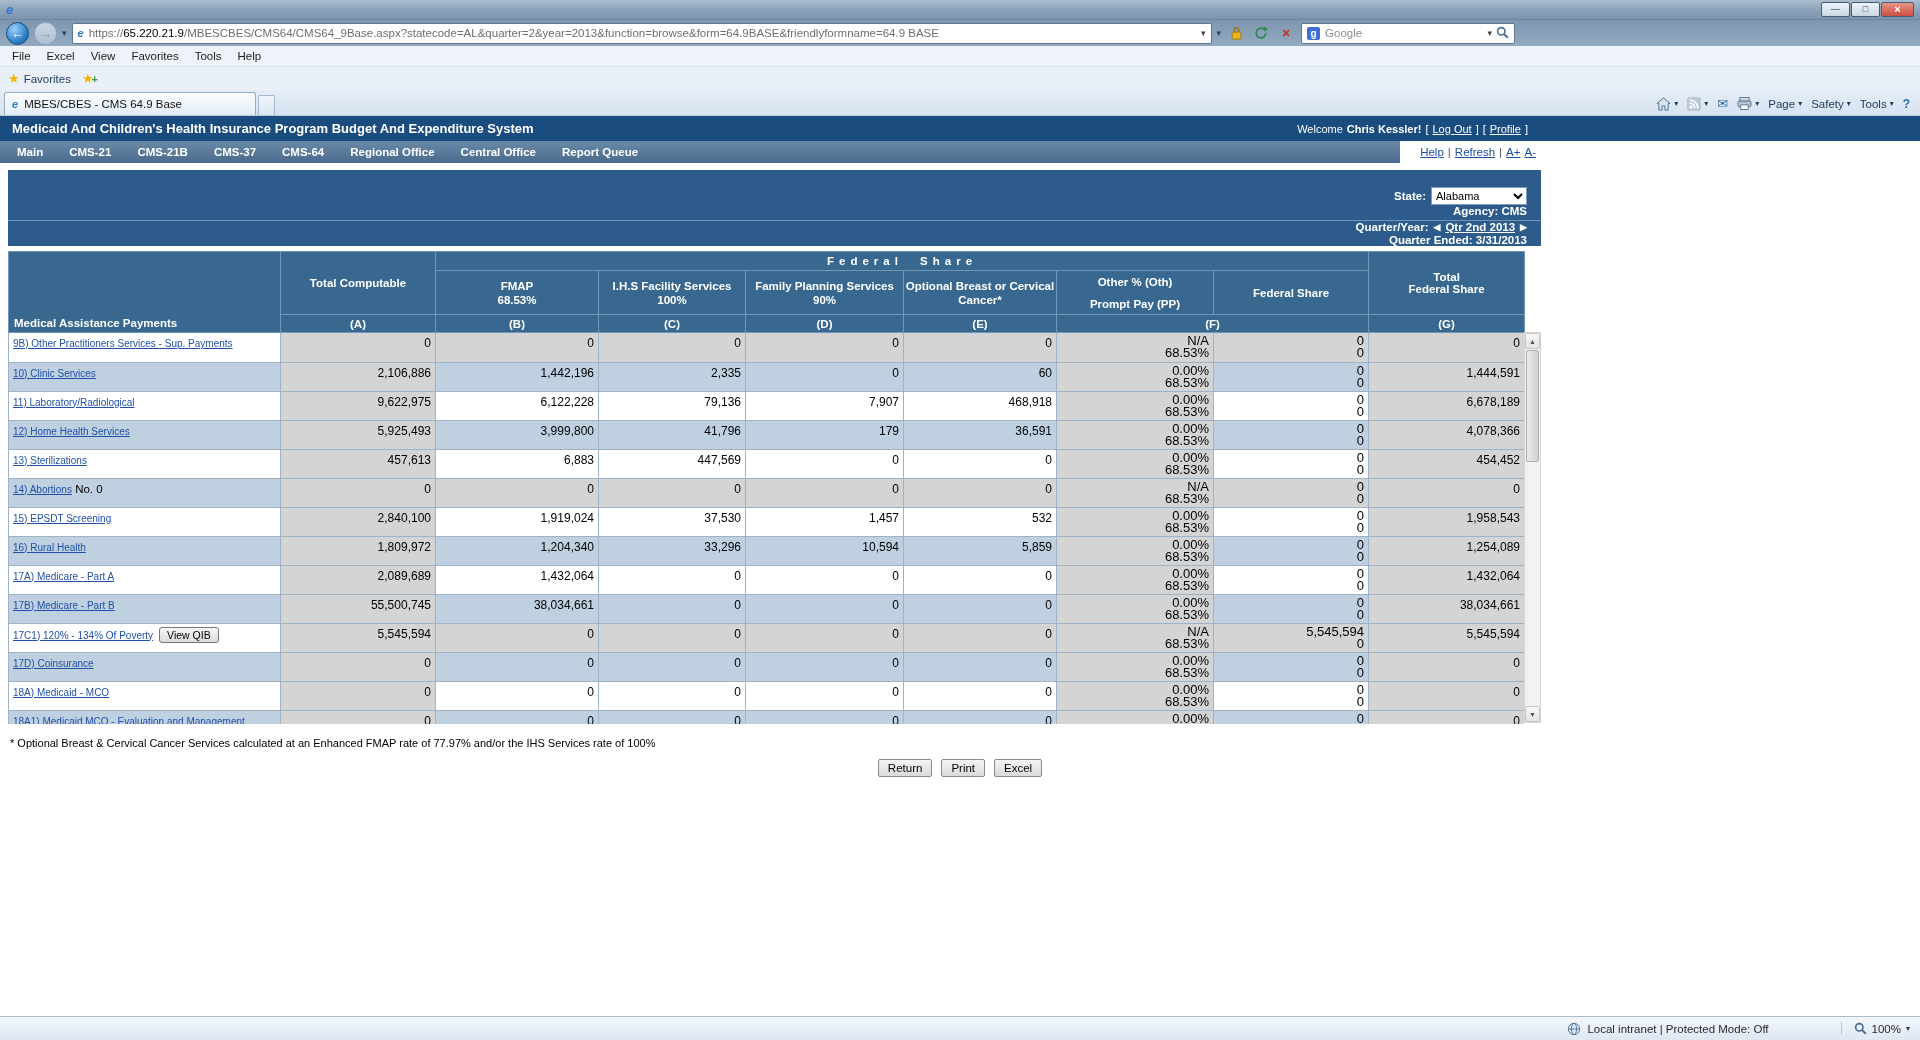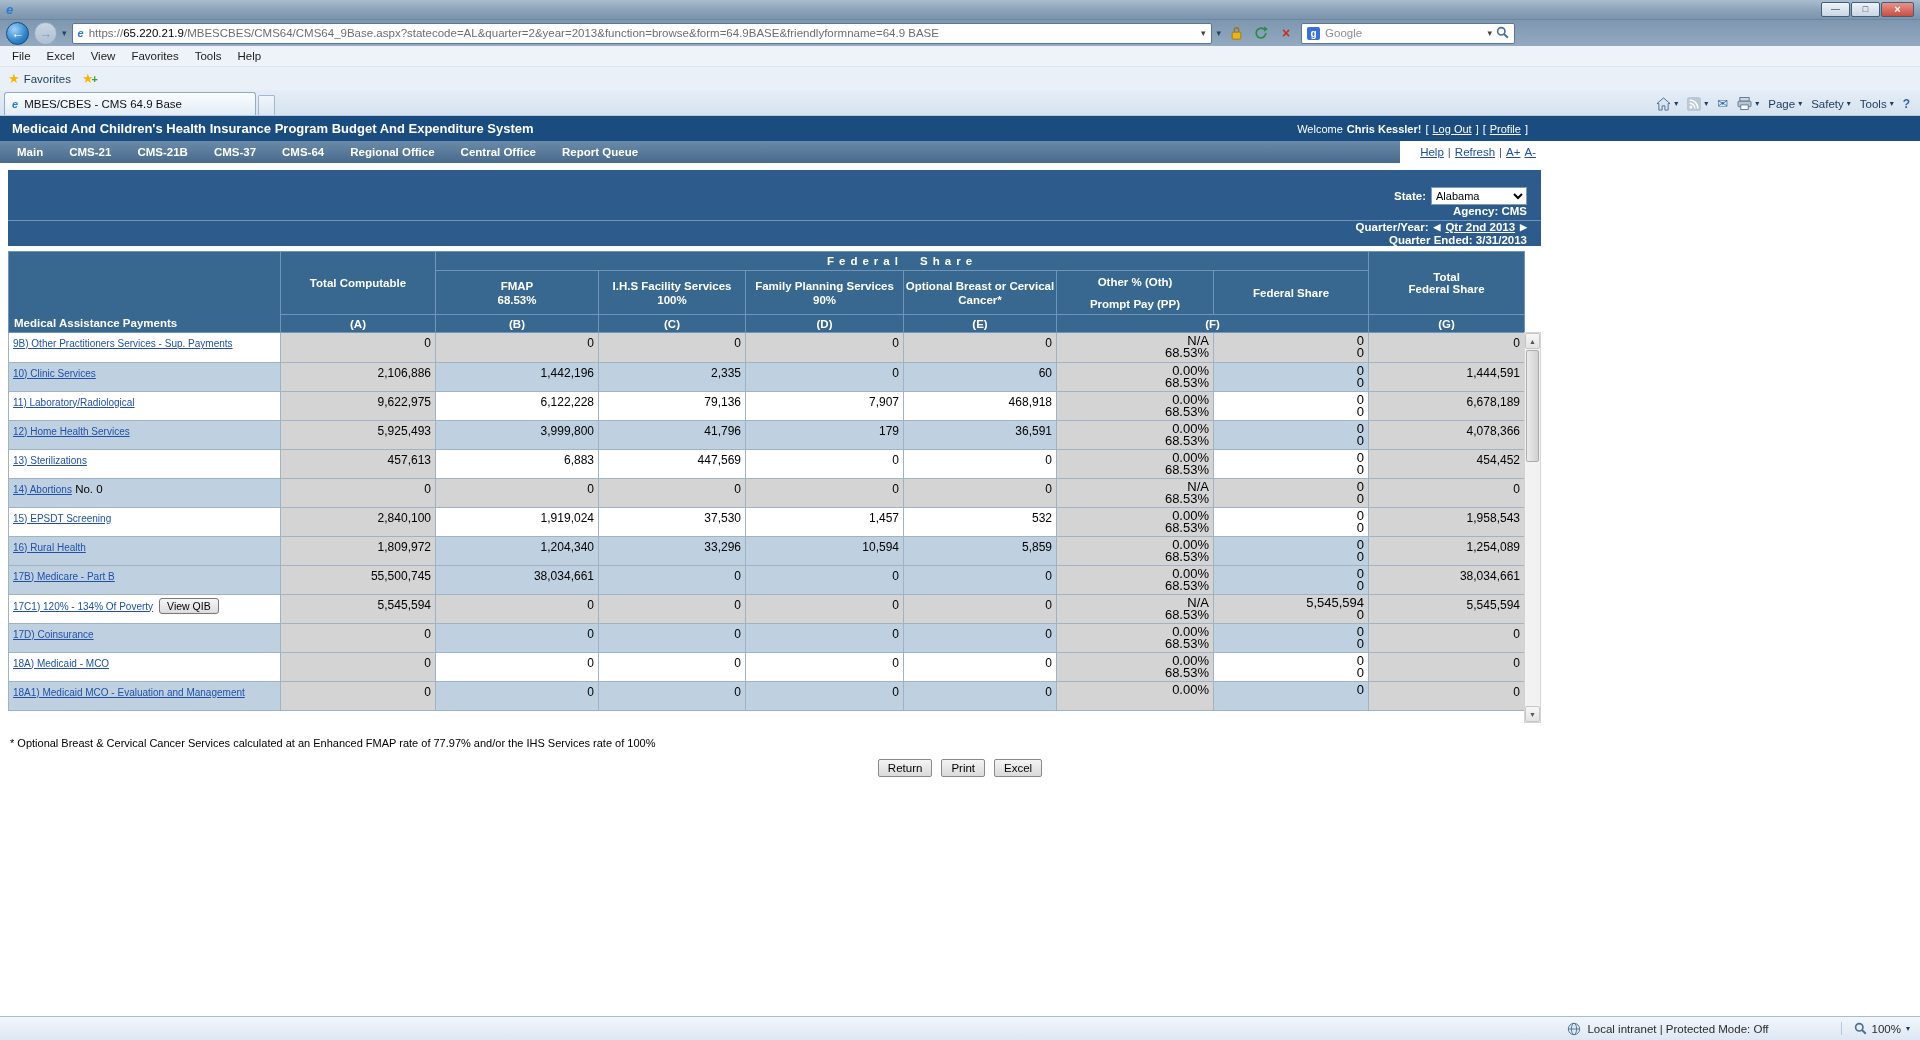--- a/index.html
+++ b/index.html
@@ -493,20 +493,37 @@
                   <td class="num split gray">
                     <div>0.00%</div>
                     <div>68.53%</div>
                   </td>
                   <td class="num split">
                     <div>0</div>
                     <div>0</div>
                   </td>
                   <td class="num gray">1,254,089</td>
                 </tr>
+                <tr>
+                  <td class="lbl"><a>17A) Medicare - Part A</a></td>
+                  <td class="num gray">2,089,689</td>
+                  <td class="num">1,432,064</td>
+                  <td class="num">0</td>
+                  <td class="num">0</td>
+                  <td class="num">0</td>
+                  <td class="num split gray">
+                    <div>0.00%</div>
+                    <div>68.53%</div>
+                  </td>
+                  <td class="num split">
+                    <div>0</div>
+                    <div>0</div>
+                  </td>
+                  <td class="num gray">1,432,064</td>
+                </tr>
                 <tr class="alt">
                   <td class="lbl"><a>17B) Medicare - Part B</a></td>
                   <td class="num gray">55,500,745</td>
                   <td class="num">38,034,661</td>
                   <td class="num">0</td>
                   <td class="num">0</td>
                   <td class="num">0</td>
                   <td class="num split gray">
                     <div>0.00%</div>
                     <div>68.53%</div>

